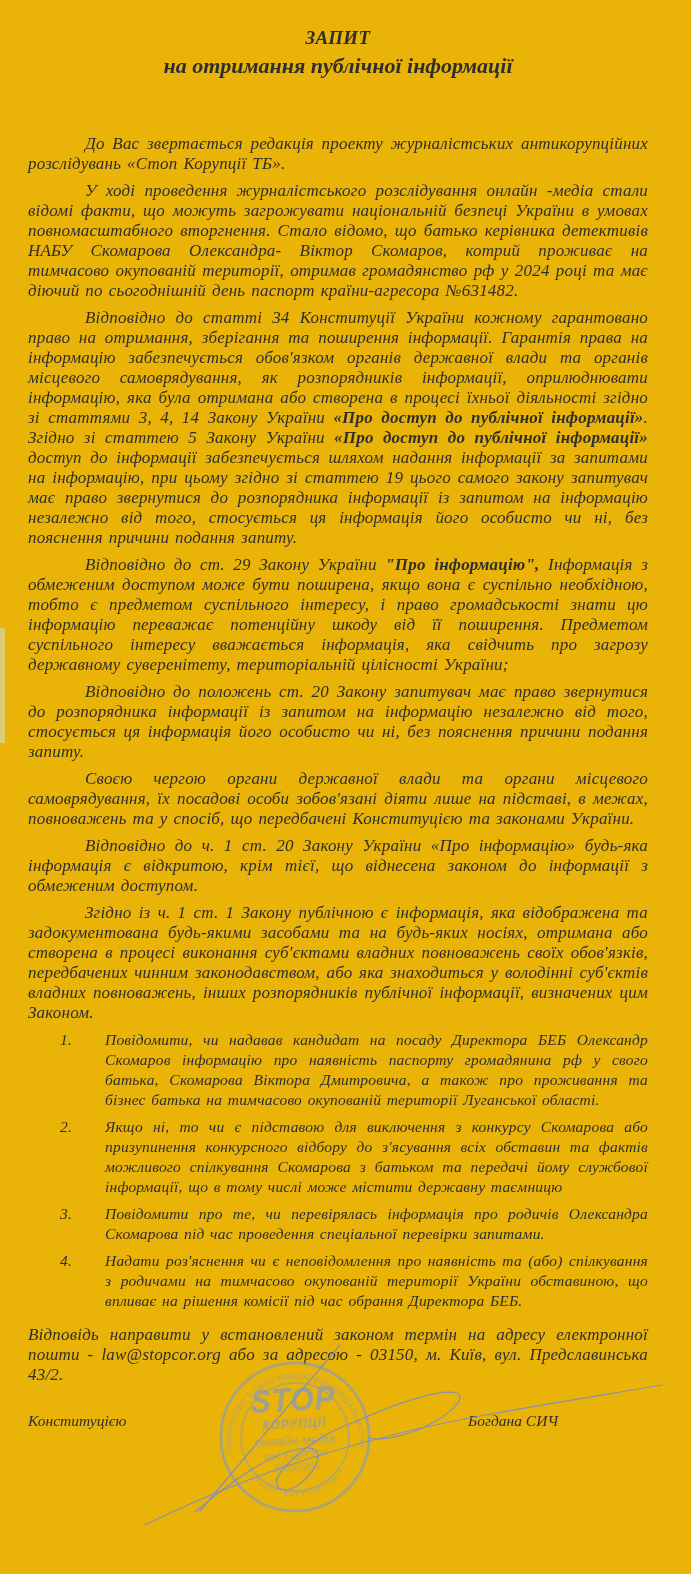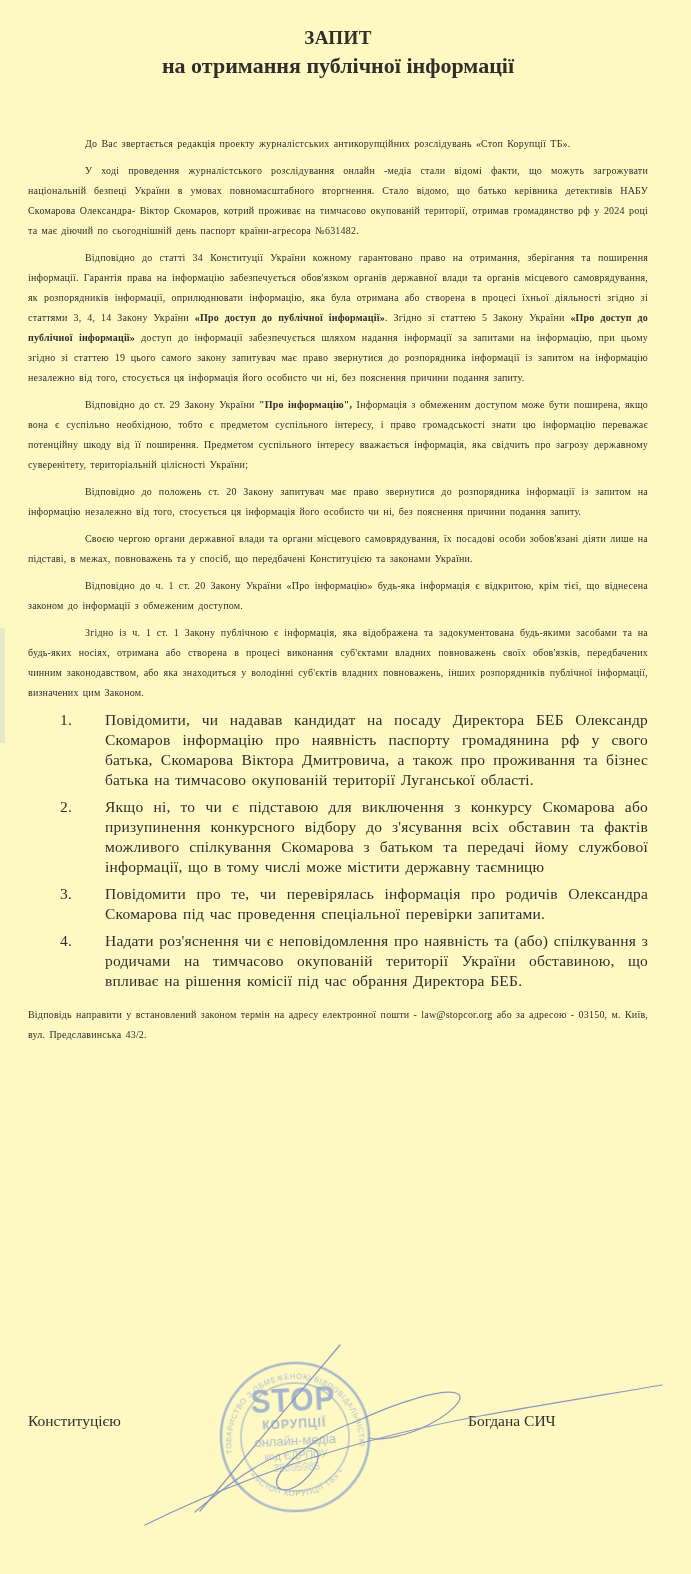--- a/index.html
+++ b/index.html
@@ -1,37 +1,38 @@
 <!DOCTYPE html>
 <html><head>
 <meta charset="utf-8">
 <style>
   html,body { margin:0; padding:0; background:#e8e8e8; }
   .page {
     position:relative;
     width:691px; height:1574px;
     margin:0 auto;
-    background:#fef9c3;
+    background:#eab308;
     overflow:hidden;
     font-family:"Liberation Serif", serif;
     color:#2f2e2c;
+    font-style:italic;
   }
   .body-text {
     position:absolute; left:28px; top:26px; width:620px;
   }
   .doc-title {
     font-size:19px; font-weight:bold; text-align:center;
     margin:0; letter-spacing:.4px; line-height:24px;
   }
   .doc-subtitle {
     font-size:22px; font-weight:bold; text-align:center;
     margin:4px 0 56px 0; line-height:24px;
   }
   #doc-body p {
-    font-size:10px; line-height:20px; text-align:justify;
+    font-size:17px; line-height:20px; text-align:justify;
     margin:0 0 7px 0; word-spacing:1.5px; letter-spacing:.2px;
   }
   #doc-body p.indent { text-indent:57px; }
   #doc-body .bold-para { font-weight:bold; }
   #doc-body .gap-lg { margin-top:16px; }
   #doc-body .gap-md { margin-top:14px; }
   #doc-body .b { font-weight:bold; }
   .list-item {
     display:flex; margin:0 0 7px 0;
     font-size:15.5px; line-height:20px; word-spacing:1.5px; letter-spacing:.2px;

